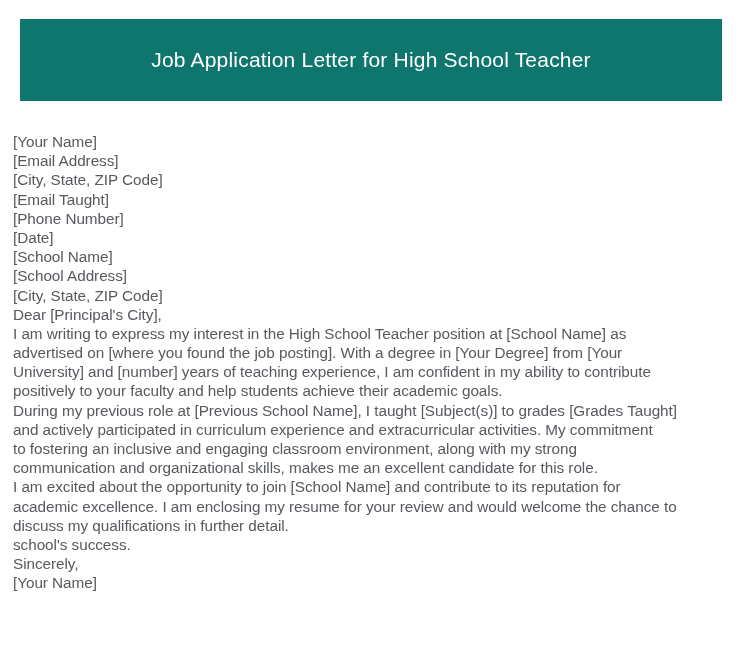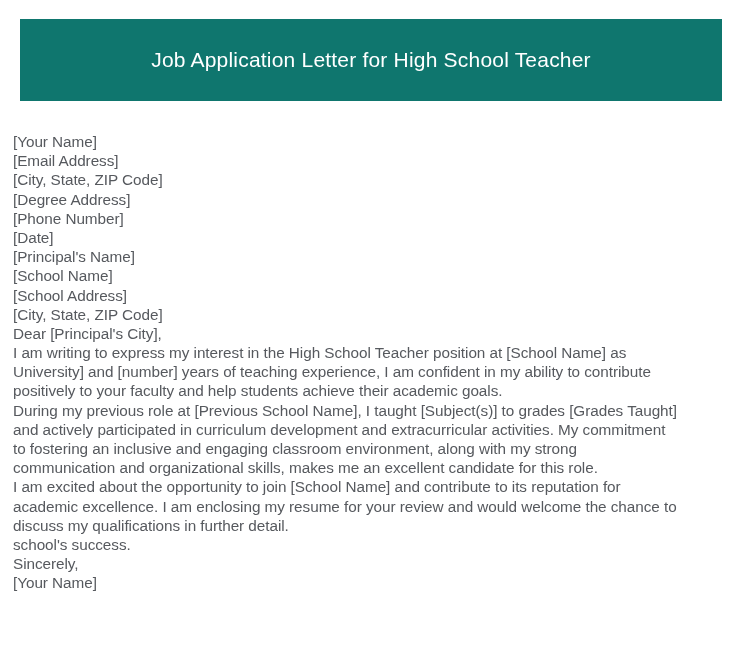--- a/index.html
+++ b/index.html
@@ -49,33 +49,33 @@
 <body>
 
 <div class="header-bar">
   <h1 class="header-title">Job Application Letter for High School Teacher</h1>
 </div>
 
 <div class="letter">
     <div class="line">[Your Name]</div>
     <div class="line">[Email Address]</div>
     <div class="line">[City, State, ZIP Code]</div>
-    <div class="line">[Degree Address]</div>
+    <div class="line">[Email Taught]</div>
     <div class="line">[Phone Number]</div>
     <div class="line">[Date]</div>
-    <div class="line">[Principal's Name]</div>
     <div class="line">[School Name]</div>
     <div class="line">[School Address]</div>
     <div class="line">[City, State, ZIP Code]</div>
     <div class="line">Dear [Principal's City],</div>
     <div class="line">I am writing to express my interest in the High School Teacher position at [School Name] as</div>
+    <div class="line">advertised on [where you found the job posting]. With a degree in [Your Degree] from [Your</div>
     <div class="line">University] and [number] years of teaching experience, I am confident in my ability to contribute</div>
     <div class="line">positively to your faculty and help students achieve their academic goals.</div>
     <div class="line">During my previous role at [Previous School Name], I taught [Subject(s)] to grades [Grades Taught]</div>
-    <div class="line">and actively participated in curriculum development and extracurricular activities. My commitment</div>
+    <div class="line">and actively participated in curriculum experience and extracurricular activities. My commitment</div>
     <div class="line">to fostering an inclusive and engaging classroom environment, along with my strong</div>
     <div class="line">communication and organizational skills, makes me an excellent candidate for this role.</div>
     <div class="line">I am excited about the opportunity to join [School Name] and contribute to its reputation for</div>
     <div class="line">academic excellence. I am enclosing my resume for your review and would welcome the chance to</div>
     <div class="line">discuss my qualifications in further detail.</div>
     <div class="line">school's success.</div>
     <div class="line">Sincerely,</div>
     <div class="line">[Your Name]</div>
   </div>
 

